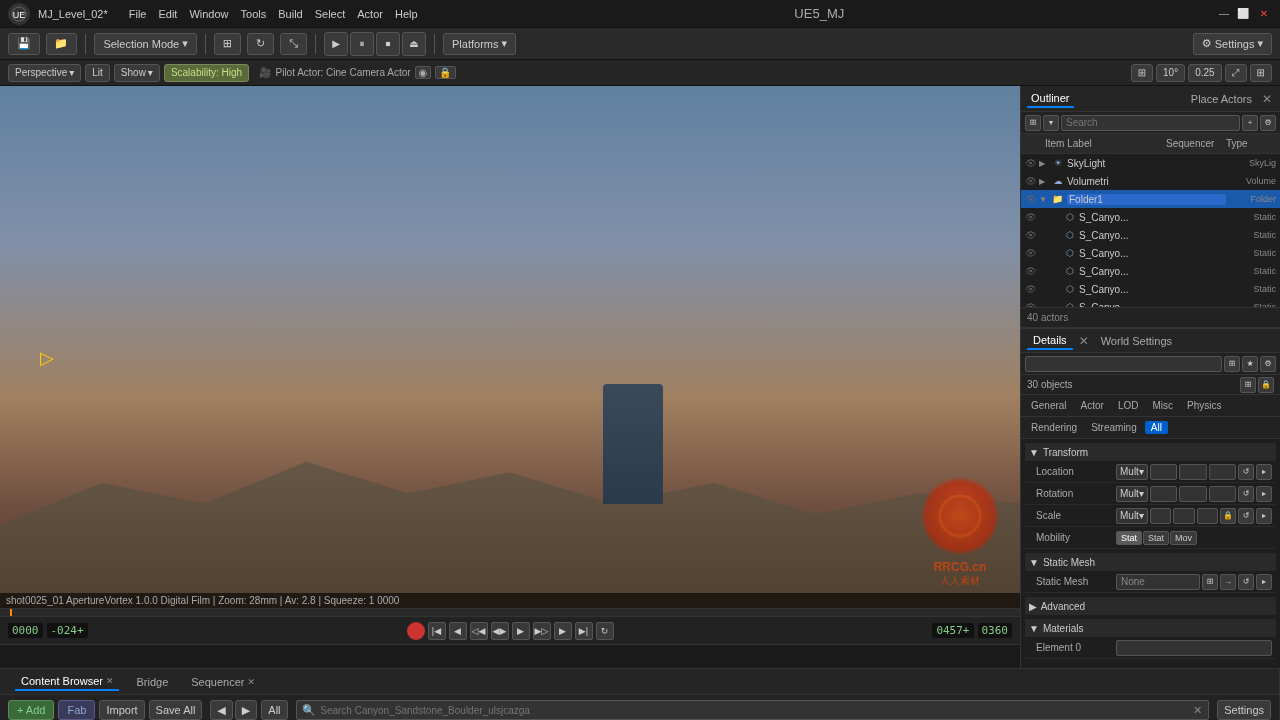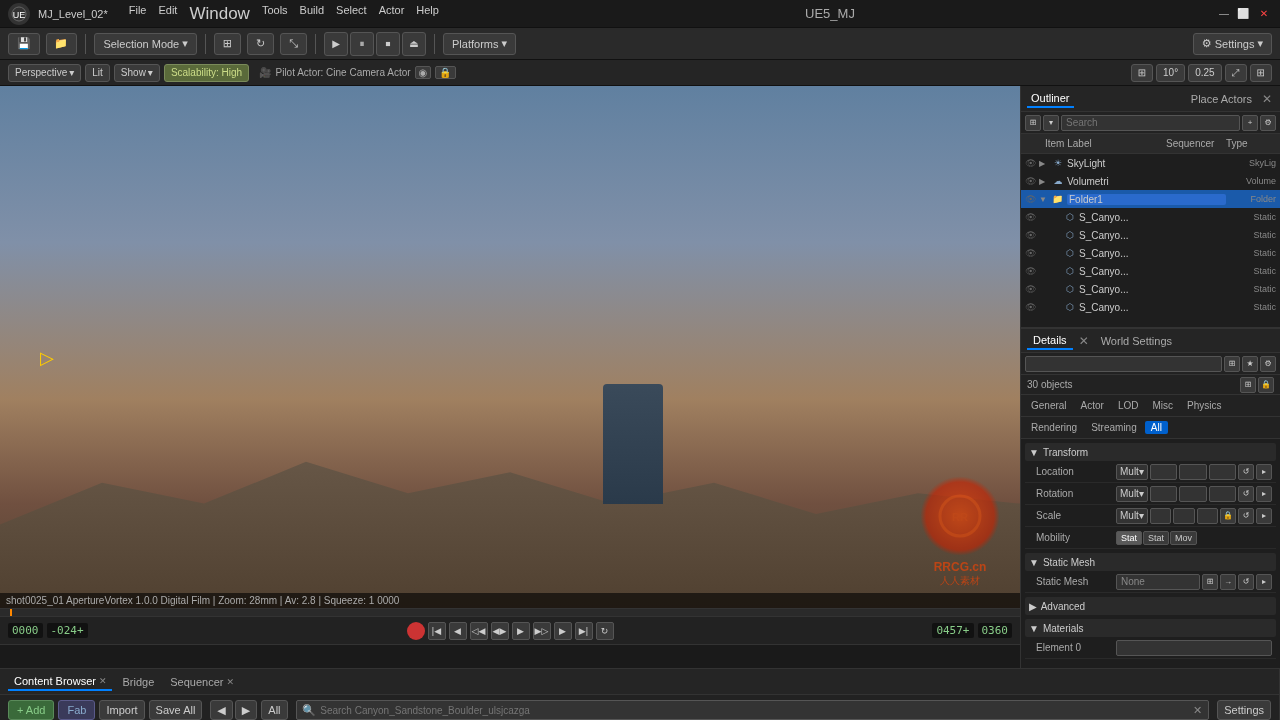--- a/index.html
+++ b/index.html
@@ -92,21 +92,21 @@
     .mob-btn { padding: 1px 4px; background: #3a3a3a; border: 1px solid #555; border-radius: 2px; font-size: 9px; color: #ccc; cursor: pointer; }
     .mob-btn.active { background: #5a5a5a; color: #fff; }
     .static-mesh-label { background: #333; border: 1px solid #555; border-radius: 2px; padding: 1px 4px; font-size: 10px; color: #888; flex: 1; height: 16px; display: flex; align-items: center; }
 
     
     #bottom-area { display: flex; height: 200px; background: #1a1a1a; border-top: 1px solid #333; }
 
     
     #content-browser { flex: 1; display: flex; flex-direction: column; border-right: 1px solid #333; overflow: hidden; }
     #cb-header { display: flex; align-items: center; background: #252525; height: 26px; padding: 0 8px; gap: 4px; border-bottom: 1px solid #333; }
-    .cb-tab { font-size: 11px; color: #aaa; cursor: pointer; padding: 2px 6px; display: flex; align-items: center; gap: 3px; }
+    .cb-tab { font-size: 11px; color: #aaa; cursor: pointer; padding: 2px 6px; display: flex; align-items: center; gap: 3px; margin-left: 7px; }
     .cb-tab.active { color: #fff; border-bottom: 2px solid #0080ff; }
     .cb-tab-close { font-size: 9px; color: #888; cursor: pointer; }
     #cb-toolbar { display: flex; align-items: flex-end; background: #222; height: 26px; padding: 0 8px; gap: 4px; border-bottom: 1px solid #333; }
     .cb-add-btn { background: #3a6a3a; border: 1px solid #5a8a5a; border-radius: 3px; padding: 2px 8px; color: #88cc88; font-size: 11px; cursor: pointer; height: 20px; display: flex; align-items: center; gap: 2px; }
     .cb-fab-btn { background: #3a3a5a; border: 1px solid #5a5a8a; border-radius: 3px; padding: 2px 8px; color: #88aacc; font-size: 11px; cursor: pointer; height: 20px; display: flex; align-items: center; gap: 2px; }
     .cb-action-btn { background: #3a3a3a; border: 1px solid #555; border-radius: 3px; padding: 2px 6px; color: #ccc; font-size: 11px; cursor: pointer; height: 20px; display: flex; align-items: center; gap: 2px; }
 
     
     .watermark { position: absolute; bottom: 20px; right: 20px; display: flex; flex-direction: column; align-items: center; opacity: 0.6; }
     .watermark-logo { width: 80px; height: 80px; background: radial-gradient(circle, #ff4400 0%, #cc2200 60%, transparent 70%); border-radius: 50%; display: flex; align-items: center; justify-content: center; }
@@ -140,21 +140,21 @@
     <div class="logo">
       <svg width="16" height="16" viewBox="0 0 16 16">
           <circle cx="8" cy="8" r="7" fill="#333" stroke="#666" stroke-width="1"></circle>
           <text x="8" y="12" text-anchor="middle" font-size="9" fill="#fff">UE</text>
         </svg>
     </div>
     <div style="font-size:11px;color:#ccc;">MJ_Level_02*</div>
     <div style="display:flex;gap:2px;margin-left:8px;">
       <span style="padding:2px 5px;font-size:11px;cursor:pointer;color:#ccc;">File</span>
       <span style="padding:2px 5px;font-size:11px;cursor:pointer;color:#ccc;">Edit</span>
-      <span style="padding:2px 5px;font-size:17px;cursor:pointer;color:#ccc;">Window</span>
+      <span style="padding:2px 5px;font-size:11px;cursor:pointer;color:#ccc;">Window</span>
       <span style="padding:2px 5px;font-size:11px;cursor:pointer;color:#ccc;">Tools</span>
       <span style="padding:2px 5px;font-size:11px;cursor:pointer;color:#ccc;">Build</span>
       <span style="padding:2px 5px;font-size:11px;cursor:pointer;color:#ccc;">Select</span>
       <span style="padding:2px 5px;font-size:11px;cursor:pointer;color:#ccc;">Actor</span>
       <span style="padding:2px 5px;font-size:11px;cursor:pointer;color:#ccc;">Help</span>
     </div>
   </div>
   <div style="font-size:13px;color:#aaa;font-weight:500;">UE5_MJ</div>
   <div style="display:flex;gap:4px;">
     <div class="win-btn">—</div>
@@ -368,20 +368,23 @@
     </div>
           <div class="out-item">
       <div class="vis-icon eye-on">👁</div>
       <div style="width:12px;flex-shrink:0;"></div>
       <div class="expand-icon">  </div>
       <div class="icon static-icon">⬡</div>
       <div class="label">S_Canyo...</div>
       <div class="type-label">Static</div>
     </div>
         </div>
+      <div id="outliner-footer">
+        <span>40 actors</span>
+      </div>
     </div>
 
     <div id="details-panel">
       <div id="details-header">
         <span class="det-tab active">Details</span>
         <button style="background:none;border:none;color:#888;cursor:pointer;font-size:12px;padding:0 2px;">✕</button>
         <span class="det-tab">World Settings</span>
       </div>
       <div id="details-search-row">
         <input id="details-search" type="text" style="">

